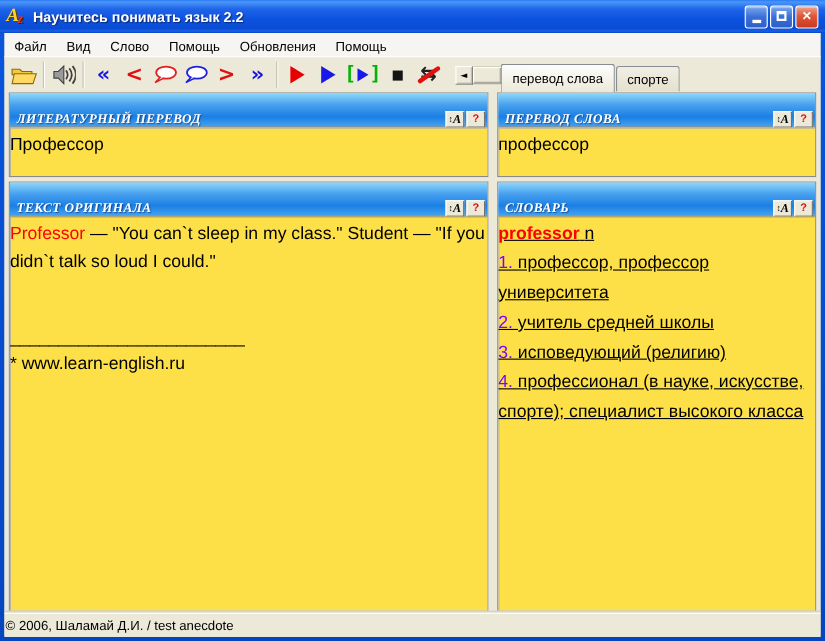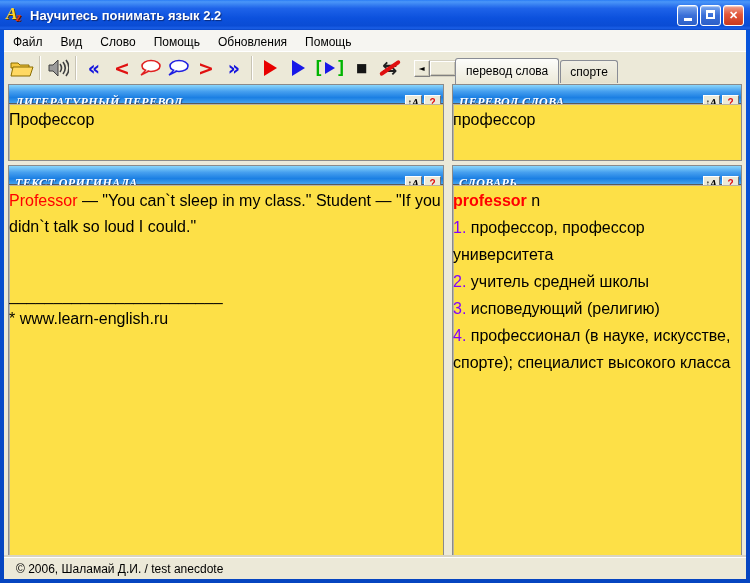--- a/index.html
+++ b/index.html
@@ -89,21 +89,21 @@
     background:linear-gradient(180deg,#fdfdfb,#ece9d8);
     font-size:12px; padding:4px 9px 5px; color:#000; cursor:default; position:relative;
   }
   .tab.active{ padding:5px 10px 6px; z-index:2; box-shadow:inset 0 2px 0 #fcfcf9; }
   .tab.inactive{ background:linear-gradient(180deg,#f1efe4,#e4e0cc); margin-left:1px; }
 
   
   .main{ position:absolute; left:0; right:0; top:53px; bottom:22px; background:#ece9d8; }
   .panel{ position:absolute; border:1px solid #8a8a8a; background:#fff; display:flex; flex-direction:column; }
   .panel-hd{
-    height:19px; flex:0 0 auto; display:flex; align-items:center;
+    height:31px; flex:0 0 auto; display:flex; align-items:center;
     background:linear-gradient(180deg,#8ad6fb 0%,#47a0ef 35%,#1b7fe3 70%,#43a2ef 100%);
     border-bottom:1px solid #5a5a5a; padding:16px 2px 0 6px;
   }
   .panel-title{
     flex:1 1 auto; color:#fff; font:italic bold 12px "Liberation Serif",serif;
     letter-spacing:.4px; text-shadow:1px 1px 1px rgba(10,30,90,.55); white-space:nowrap; overflow:hidden;
   }
   .hd-btn{
     width:17px; height:15px; margin-left:2px; background:#ece9d8; flex:0 0 auto;
     border:1px solid; border-color:#fff #707070 #707070 #fff;
@@ -121,29 +121,29 @@
   .panel-word  { left:448px; top:1px;  width:290px; height:77px; }
   .panel-orig  { left:4px;   top:82px; width:436px; height:391px; }
   .panel-dict  { left:448px; top:82px; width:290px; height:391px; }
 
   .red-word{ color:#f00; }
   .dict-head{ color:#f00; font-weight:bold; }
   .dict-pos{ color:#000; font-weight:normal; }
   .dict-num{ color:#8000ff; }
   .divider-line{ letter-spacing:0; line-height:20px; margin-top:46px; font-family:Liberation Sans, sans-serif; }
   .panel-orig .panel-body{ line-height:26px; }
-  .panel-dict .panel-body{ line-height:27px; padding-top:2px; }
+  .panel-dict .panel-body{ line-height:27px; padding-top:2px;text-decoration:underline; }
 
   
   .statusbar{
     position:absolute; left:0; right:0; bottom:0; height:22px;
     background:#ece9d8; border-top:1px solid #fff; box-shadow:0 -2px 0 #d8d4c4;
     display:flex; align-items:center; font-size:12px; color:#000;
   }
-  .status-copy{ padding-left:12px; white-space:nowrap; }
+  .status-copy{ padding-left:1px; white-space:nowrap; }
   .status-pos{ padding-left:26px; white-space:nowrap; }
 </style>
 </head>
 <body>
 
 <div class="window">
 
   <div class="titlebar">
     <div class="app-icon">
       <span class="a">A</span>

